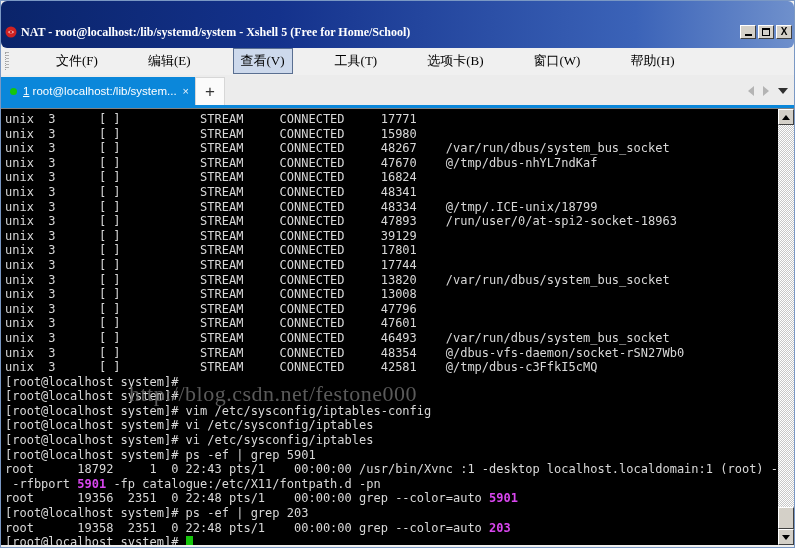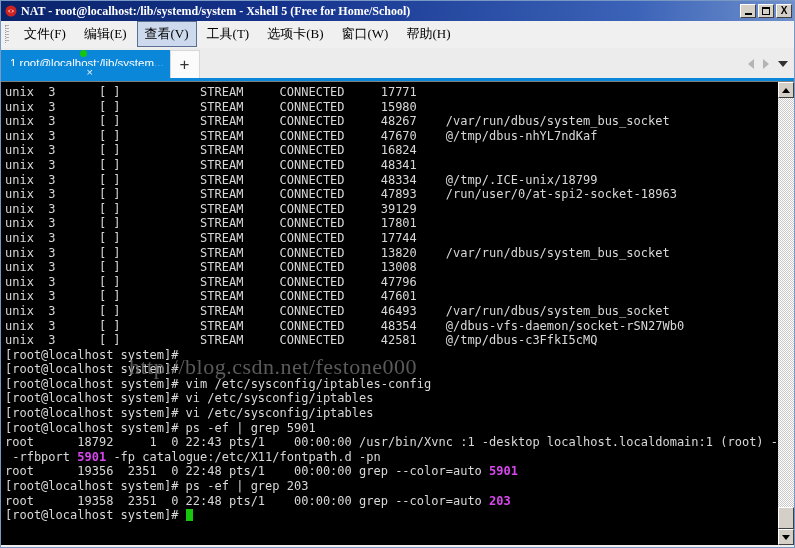--- a/index.html
+++ b/index.html
@@ -19,26 +19,27 @@
     position: relative;
     box-sizing: border-box;
     border: 1px solid #7a98c4;
     background: #f0f0f0;
     display: flex;
     flex-direction: column;
   }
 
   
   .titlebar {
-    height: 20px;
+    height: 32px;
     background: linear-gradient(to right, #0a246a 0%, #14328c 35%, #3b63b8 80%, #6f90cc 100%);
     display: flex;
     align-items: center;
-    padding: 0 2px 0 3px;
-    flex: 0 0 auto;
+    padding: 15px 2px 0 3px;
+    flex: 0 0 auto;
+    border-radius: 6px;
   }
   .title-icon {
     width: 14px;
     height: 14px;
     margin-right: 3px;
     flex: 0 0 auto;
     position: relative;
   }
   .title-text {
     color: #ffffff;
@@ -95,20 +96,21 @@
 
   
   .menubar {
     height: 26px;
     background: #f0f0f0;
     display: flex;
     align-items: center;
     flex: 0 0 auto;
     padding-left: 4px;
     border-bottom: 1px solid #f0f0f0;
+    gap: 32px;
   }
   .grip {
     width: 5px;
     height: 18px;
     margin-right: 5px;
     background-image:
       linear-gradient(to bottom, #b0b0b0 1px, transparent 1px);
     background-size: 3px 3px;
     background-repeat: repeat-y;
     border-left: 1px dotted #a0a0a0;
@@ -143,21 +145,20 @@
     background: #0b87da;
     color: #ffffff;
     display: flex;
     align-items: center;
     padding: 0 6px 0 9px;
     font-size: 11.5px;
     font-family: "Liberation Sans", sans-serif;
     white-space: nowrap;
     max-width: 215px;
     box-sizing: border-box;
-    flex-direction: column;
   }
   .tab-dot {
     width: 7px;
     height: 7px;
     border-radius: 50%;
     background: #16c60c;
     margin-right: 6px;
     flex: 0 0 auto;
   }
   .tab-label {

